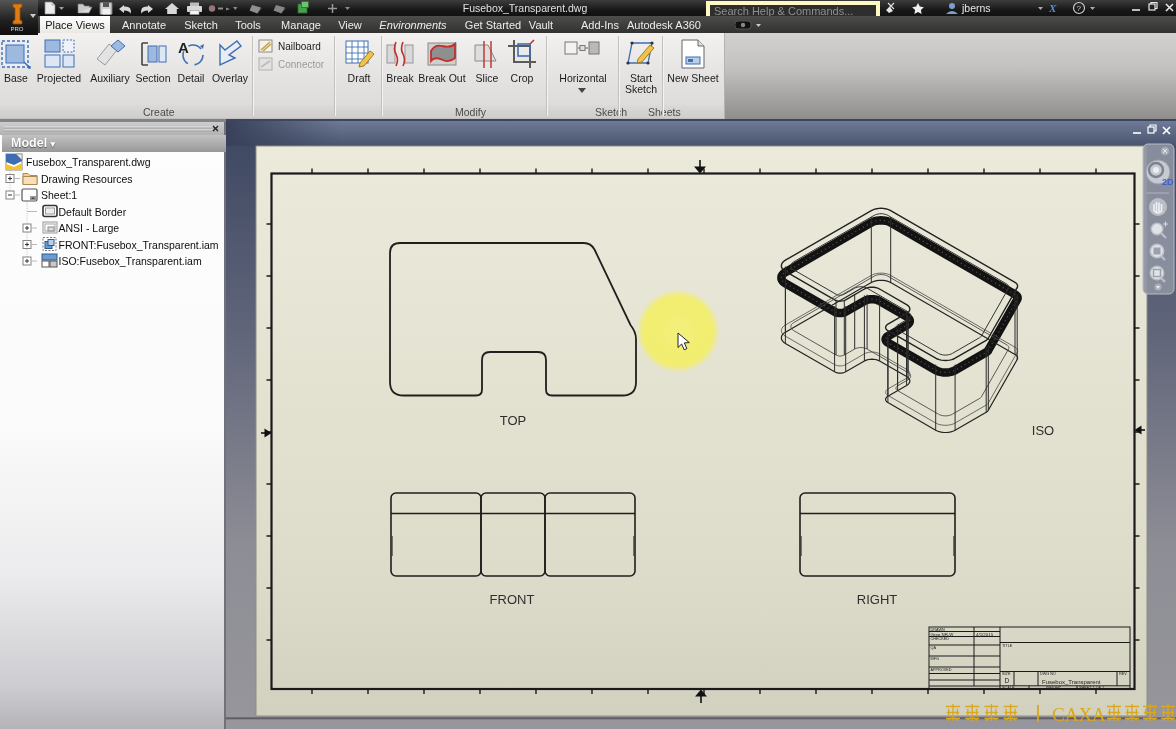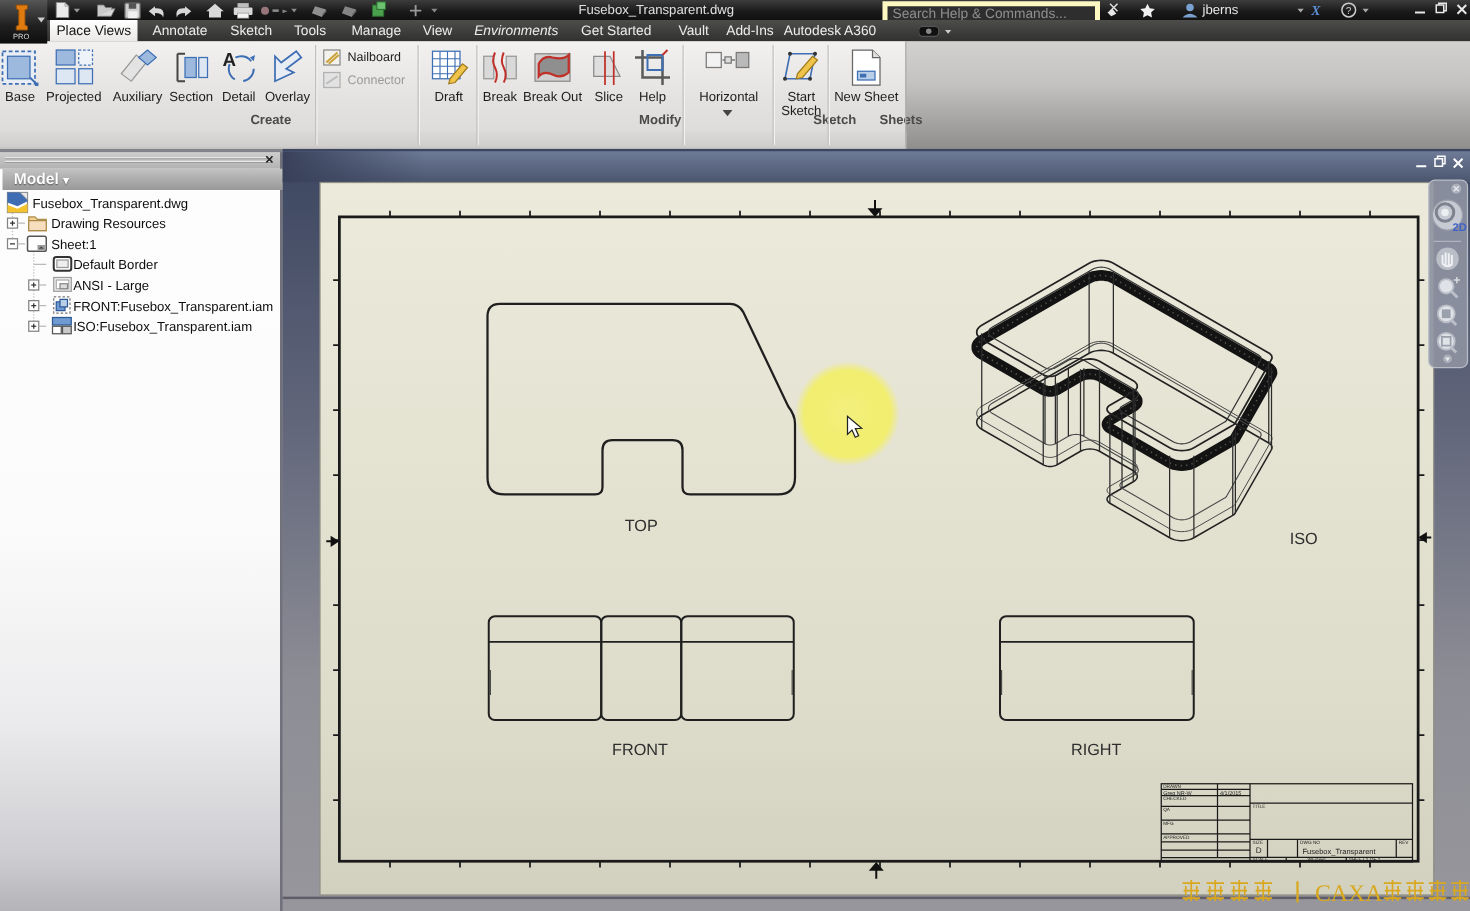--- a/index.html
+++ b/index.html
@@ -9,21 +9,21 @@
   #apicon{left:0;top:0;z-index:60;}
   #searchbox{left:706px;top:1px;width:158px;height:12px;background:#2e2e2e;border:4px solid #fef9c3;color:#8f8f8f;font-size:11px;padding:0 4px;line-height:13px;}
 
   #tabbar{left:0;top:16px;width:1176px;height:17px;background:linear-gradient(180deg,#4d4d4b,#31312f);}
   .tab{position:absolute;top:0;height:17px;line-height:18px;color:#ededed;font-size:11px;text-align:center;}
   .tab.active{background:linear-gradient(180deg,#ffffff,#e9e8e5);color:#141414;}
 
   #ribbon{left:0;top:33px;width:725px;height:86px;background:linear-gradient(180deg,#f2f1f0,#e4e2e0 55%,#dbd9d7);}
   #ribbonempty{left:725px;top:33px;width:451px;height:86px;background:linear-gradient(180deg,#d3d1d0 0%,#c4c2c1 40%,#908e8d 100%);}
   #grouplabels{left:0;top:105px;width:725px;height:14px;background:linear-gradient(180deg,#dcdad8,#ceccca);box-shadow:0 -1px 0 #c4c2c0 inset;}
-  .glabel{top:90px;font-size:10.5px;color:#4c4a48;width:90px;margin-left:-45px;text-align:right;font-weight:bold;}
+  .glabel{top:106px;font-size:10.5px;color:#4c4a48;width:90px;margin-left:-45px;text-align:left;}
   .rsep{top:36px;width:1px;height:80px;background:#c3c1bf;box-shadow:1px 0 0 #f4f3f2;}
   .rbtn{top:37px;text-align:center;font-size:10.5px;color:#1c1c1c;}
   .ricon{height:34px;}
   .rlbl{margin-top:2px;line-height:11px;}
 
   #panel{left:0;top:122px;width:224px;height:607px;background:linear-gradient(180deg,#fdfdfd 0%,#fbfbfb 50%,#ebebed 75%,#cdcdd1 93%,#b4b4b8 100%);box-shadow:2px 0 0 #71717c;}
   #grip{left:0;top:122px;width:224px;height:13px;background:linear-gradient(180deg,#cdcdcd,#b2b2b2);}
   #modelhdr{left:2px;top:135px;width:244px;height:17px;background:linear-gradient(180deg,#c2c2c2,#989898);color:#fdfdfd;font-weight:bold;font-size:12.5px;line-height:17px;padding-left:9px;box-sizing:border-box;text-shadow:0 1px 1px #555;}
 </style></head><body>
 <div class="abs" id="titlebar"></div>
@@ -91,21 +91,21 @@
   </svg>
 <div class="abs" id="tabbar">
     <div class="tab active" style="left:40px;width:70px;">Place Views</div>
     <div class="tab" style="left:113px;width:62px;">Annotate</div>
     <div class="tab" style="left:178px;width:46px;">Sketch</div>
     <div class="tab" style="left:228px;width:40px;">Tools</div>
     <div class="tab" style="left:274px;width:54px;">Manage</div>
     <div class="tab" style="left:331px;width:38px;">View</div>
     <div class="tab" style="left:372px;width:82px;font-style:italic;">Environments</div>
     <div class="tab" style="left:457px;width:72px;">Get Started</div>
-    <div class="tab" style="left:535px;width:40px;">Vault</div>
+    <div class="tab" style="left:521px;width:40px;">Vault</div>
     <div class="tab" style="left:575px;width:50px;">Add-Ins</div>
     <div class="tab" style="left:620px;width:88px;">Autodesk A360</div>
     <svg class="abs" style="left:735px;top:3px" width="30" height="12">
       <rect x="0" y="2" width="16" height="8" rx="3" fill="#111" stroke="#555"></rect>
       <circle cx="8" cy="6" r="2.2" fill="#888"></circle>
       <path d="M21 5 l5 0 -2.5 3 Z" fill="#ccc"></path>
     </svg>
   </div>
 <div class="abs" id="ribbon"></div>
 <div class="abs" id="ribbonempty"></div>
@@ -196,21 +196,21 @@
         <path d="M14 4 v27 M21 4 v27" stroke="#c03028" stroke-width="1.4"></path>
       </svg></div>
     <div class="rlbl">Slice</div>
   </div>
 <div class="abs rbtn" style="left:492px;width:60px;">
     <div class="ricon"><svg width="34" height="34">
         <path d="M9 3 v22 h22 M3 9 h22 v22" stroke="#5a5a5a" stroke-width="2" fill="none"></path>
         <rect x="13" y="7" width="12" height="12" fill="none" stroke="#3e6fb5" stroke-width="1.6"></rect>
         <path d="M25 7 l4-4" stroke="#c03028" stroke-width="1.6"></path>
       </svg></div>
-    <div class="rlbl">Help</div>
+    <div class="rlbl">Crop</div>
   </div>
 <div class="abs rbtn" style="left:553px;width:60px;">
     <div class="ricon"><svg width="40" height="24">
         <rect x="2" y="5" width="12" height="12" fill="#f2f2f2" stroke="#777"></rect>
         <rect x="26" y="5" width="10" height="12" fill="#b9b9b9" stroke="#777"></rect>
         <path d="M15 11 h10" stroke="#777" stroke-width="1.2"></path>
         <rect x="17" y="8.5" width="5" height="5" fill="#ddd" stroke="#777"></rect>
       </svg></div>
     <div class="rlbl">Horizontal</div>
   </div>

